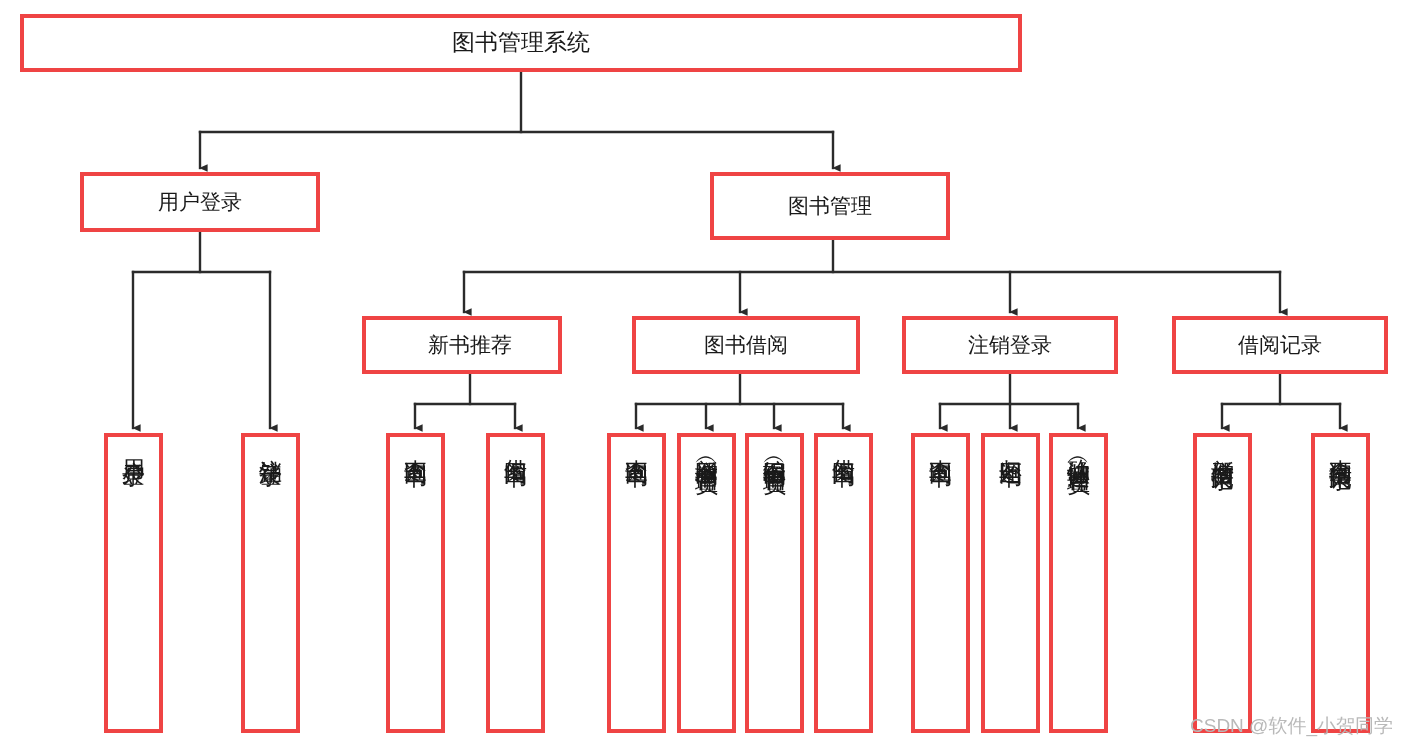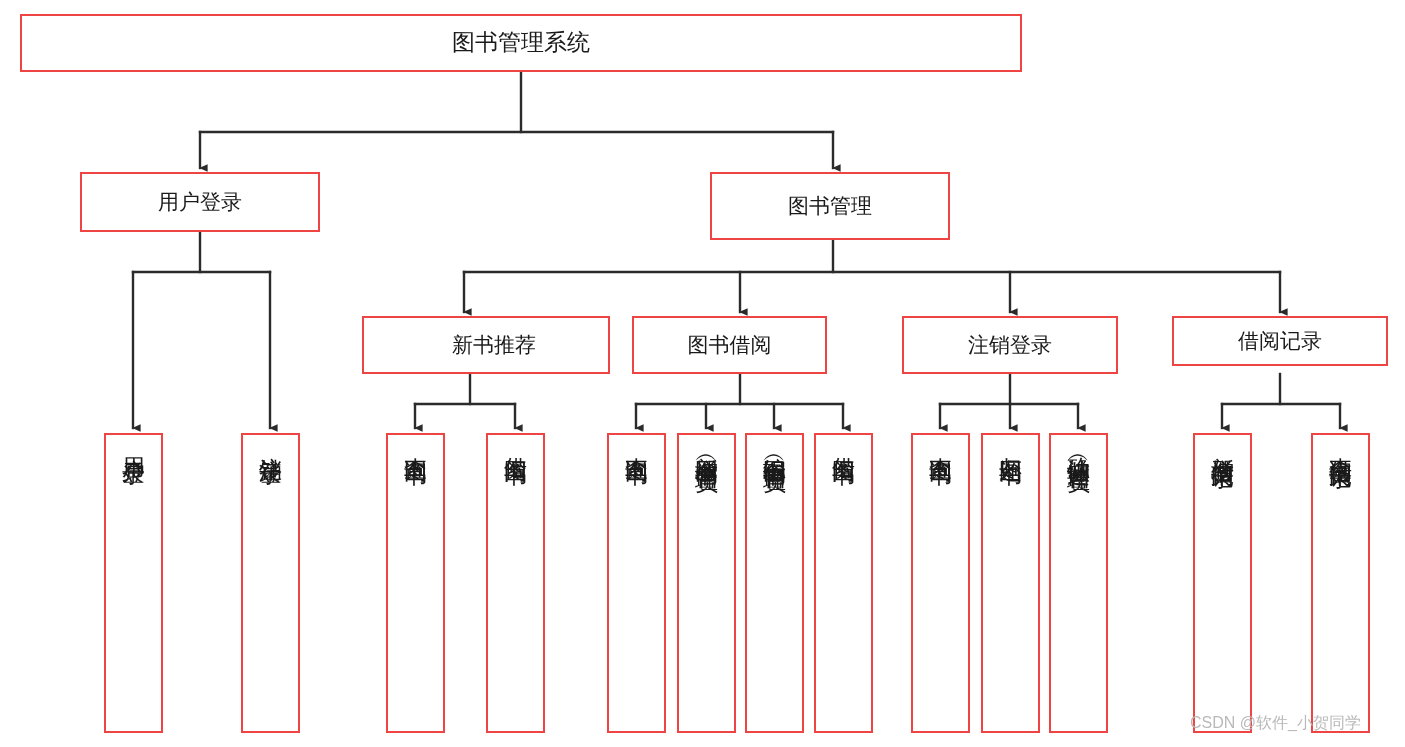--- a/index.html
+++ b/index.html
@@ -23,21 +23,21 @@
     left: 0;
     top: 0;
     width: 1405px;
     height: 747px;
     pointer-events: none;
   }
   .node {
     position: absolute;
     box-sizing: border-box;
     background: #ffffff;
-    border: 2px solid #ef4444;
+    border: 4px solid #ef4444;
     display: flex;
     align-items: center;
     justify-content: center;
     color: #1a1a1a;
     z-index: 2;
   }
   .node .label {
     display: block;
     text-align: center;
     line-height: 1.18;
@@ -58,21 +58,21 @@
     line-height: 1;
     margin: 0 auto;
   }
   #root-node .label {
     font-size: 23px;
   }
   .watermark {
     position: absolute;
     left: 1190px;
     top: 713px;
-    font-size: 16px;
+    font-size: 19px;
     color: #b9b9b9;
     z-index: 5;
     white-space: nowrap;
     user-select: none;
   }
 </style>
 </head>
 <body>
 
 <div id="diagram-root">
@@ -135,33 +135,33 @@
   </div>
 
   <div class="node horiz" style="left:80px; top:172px; width:240px; height:60px;">
     <span class="label">用户登录</span>
   </div>
 
   <div class="node horiz" style="left:710px; top:172px; width:240px; height:68px;">
     <span class="label">图书管理</span>
   </div>
 
-  <div class="node horiz" style="left:362px; top:316px; width:248px; height:58px;padding-left:16px;">
+  <div class="node horiz" style="left:362px; top:316px; width:200px; height:58px;padding-left:16px;">
     <span class="label">新书推荐</span>
   </div>
 
-  <div class="node horiz" style="left:632px; top:316px; width:195px; height:58px;">
+  <div class="node horiz" style="left:632px; top:316px; width:228px; height:58px;">
     <span class="label">图书借阅</span>
   </div>
 
   <div class="node horiz" style="left:902px; top:316px; width:216px; height:58px;">
     <span class="label">注销登录</span>
   </div>
 
-  <div class="node horiz" style="left:1172px; top:316px; width:216px; height:50px;">
+  <div class="node horiz" style="left:1172px; top:316px; width:216px; height:58px;">
     <span class="label">借阅记录</span>
   </div>
 
   <div class="node vert" style="left:104px; top:433px; width:59px; height:300px;">
     <span class="label">用户登录</span>
   </div>
 
   <div class="node vert" style="left:241px; top:433px; width:59px; height:300px;">
     <span class="label">注销登录</span>
   </div>

